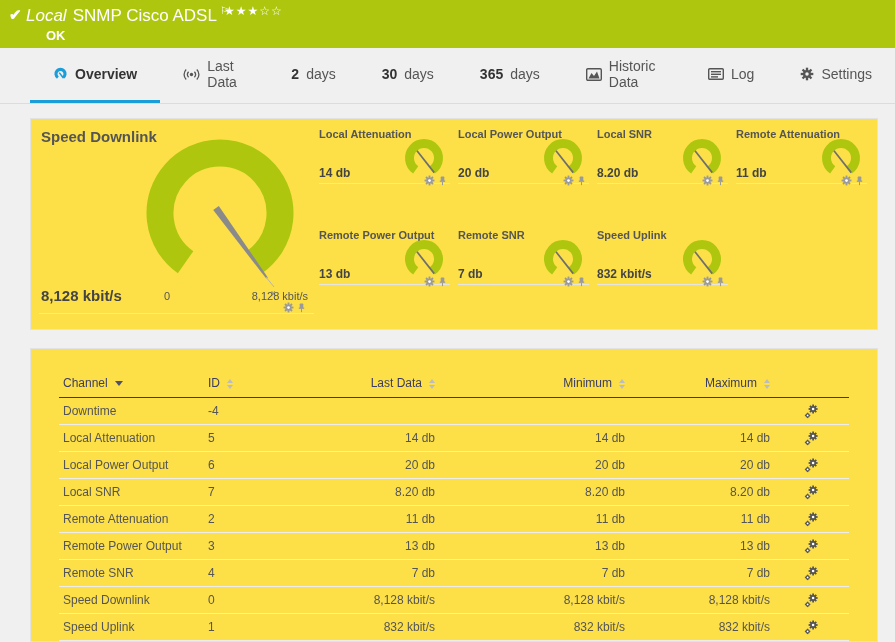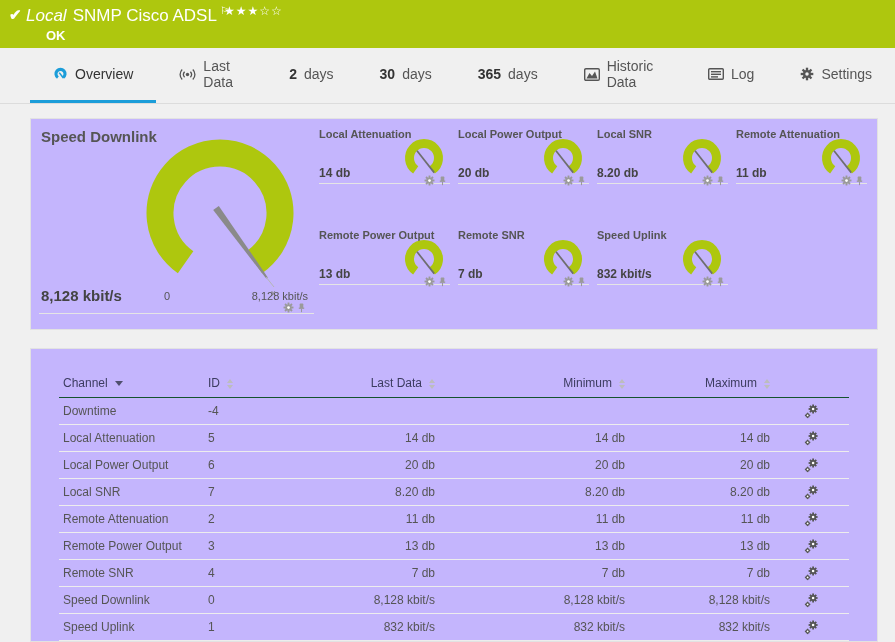--- a/index.html
+++ b/index.html
@@ -15,24 +15,24 @@
   .topbar .kind { font-style:italic; margin-right:6px; }
   .topbar .flag { font-size:10px; vertical-align:super; margin-left:3px; }
   .topbar .stars { position:absolute; left:224px; top:4px; font-size:12px; letter-spacing:1px; color:#fff; }
   .topbar .status { position:absolute; left:46px; top:28px; font-size:13px; font-weight:bold; }
   
   .tabs { height:56px; background:#f0f0f0; border-bottom:1px solid #dcdcdc;
           display:flex; align-items:stretch; padding-left:30px; }
   .tab { display:flex; align-items:center; gap:7px; padding:0 23px; cursor:pointer;
          font-size:14px; color:#555; border-bottom:3px solid transparent; }
   .tab b { color:#333; }
-  .tab.active { color:#333; font-weight:normal; border-bottom-color:#1b9dd9; }
+  .tab.active { color:#333; font-weight:bold; border-bottom-color:#1b9dd9; }
   .tab svg { flex:0 0 auto; }
   
-  .panel { position:absolute; left:30px; width:848px; background:#c4b5fd; border:1px solid #e2e2e2; }
+  .panel { position:absolute; left:30px; width:848px; background:#fde047; border:1px solid #e2e2e2; }
   #panel-gauges { top:118px; height:212px; display:flex; }
   #panel-table  { top:348px; height:294px; overflow:hidden; }
   
   .bigcell { position:relative; width:285px; flex:0 0 auto; }
   .bigcell .g-title { position:absolute; left:10px; top:9px; font-size:15px; font-weight:bold; color:#555; }
   .bigcell svg.dial { position:absolute; left:104px; top:16px; }
   .bigcell .g-value { position:absolute; left:10px; top:168px; font-size:15px; font-weight:bold; color:#444; }
   .bigcell .g-min { position:absolute; left:133px; top:171px; font-size:11px; color:#555; }
   .bigcell .g-max { position:absolute; right:8px; top:171px; font-size:11px; color:#555; }
   .bigcell .mini-icons { position:absolute; right:10px; top:183px; }

